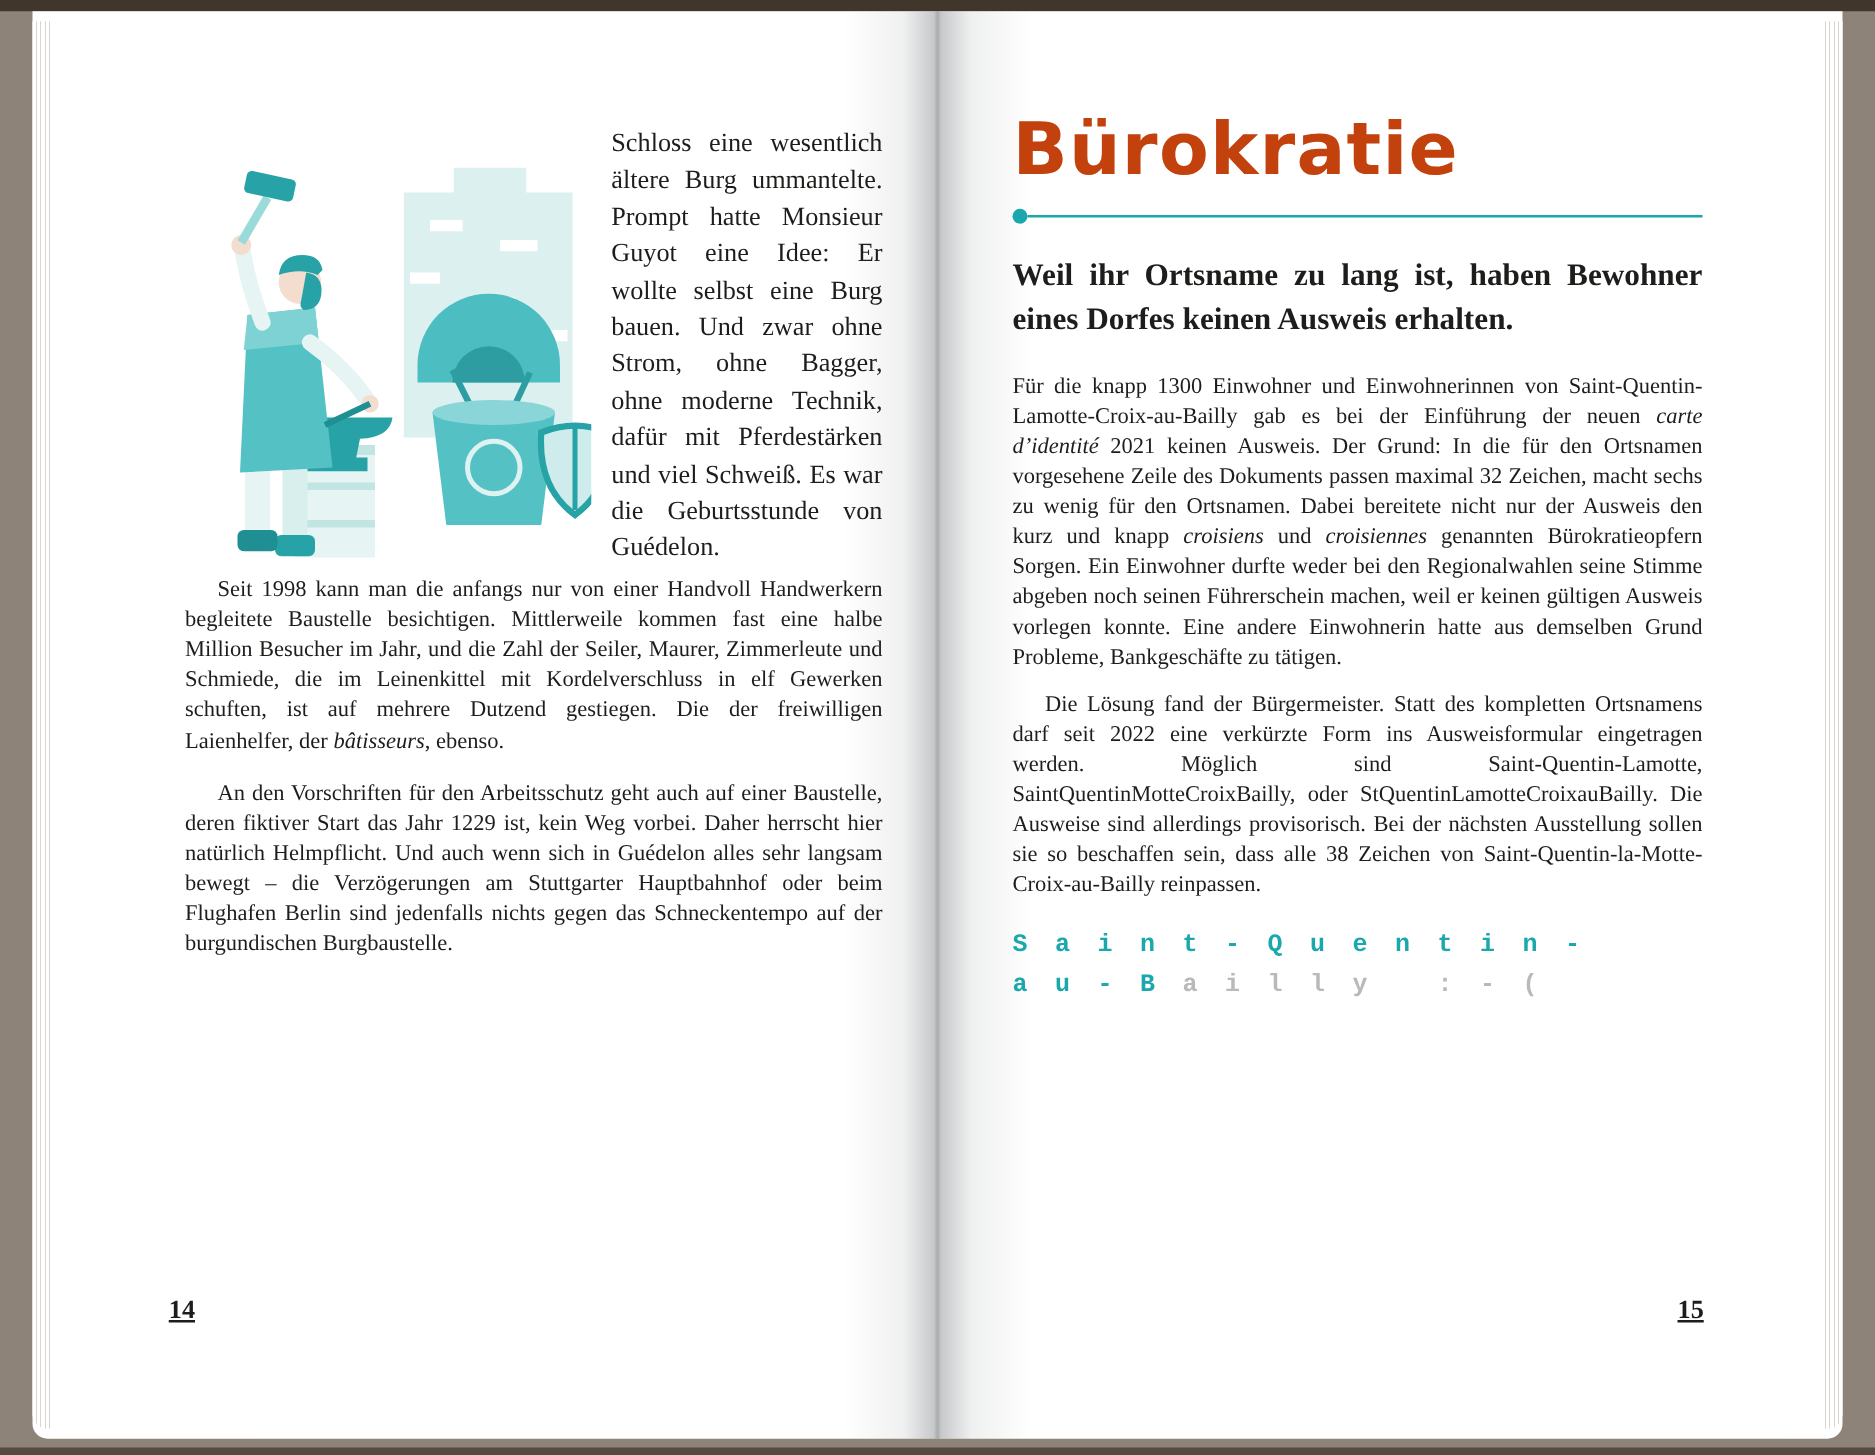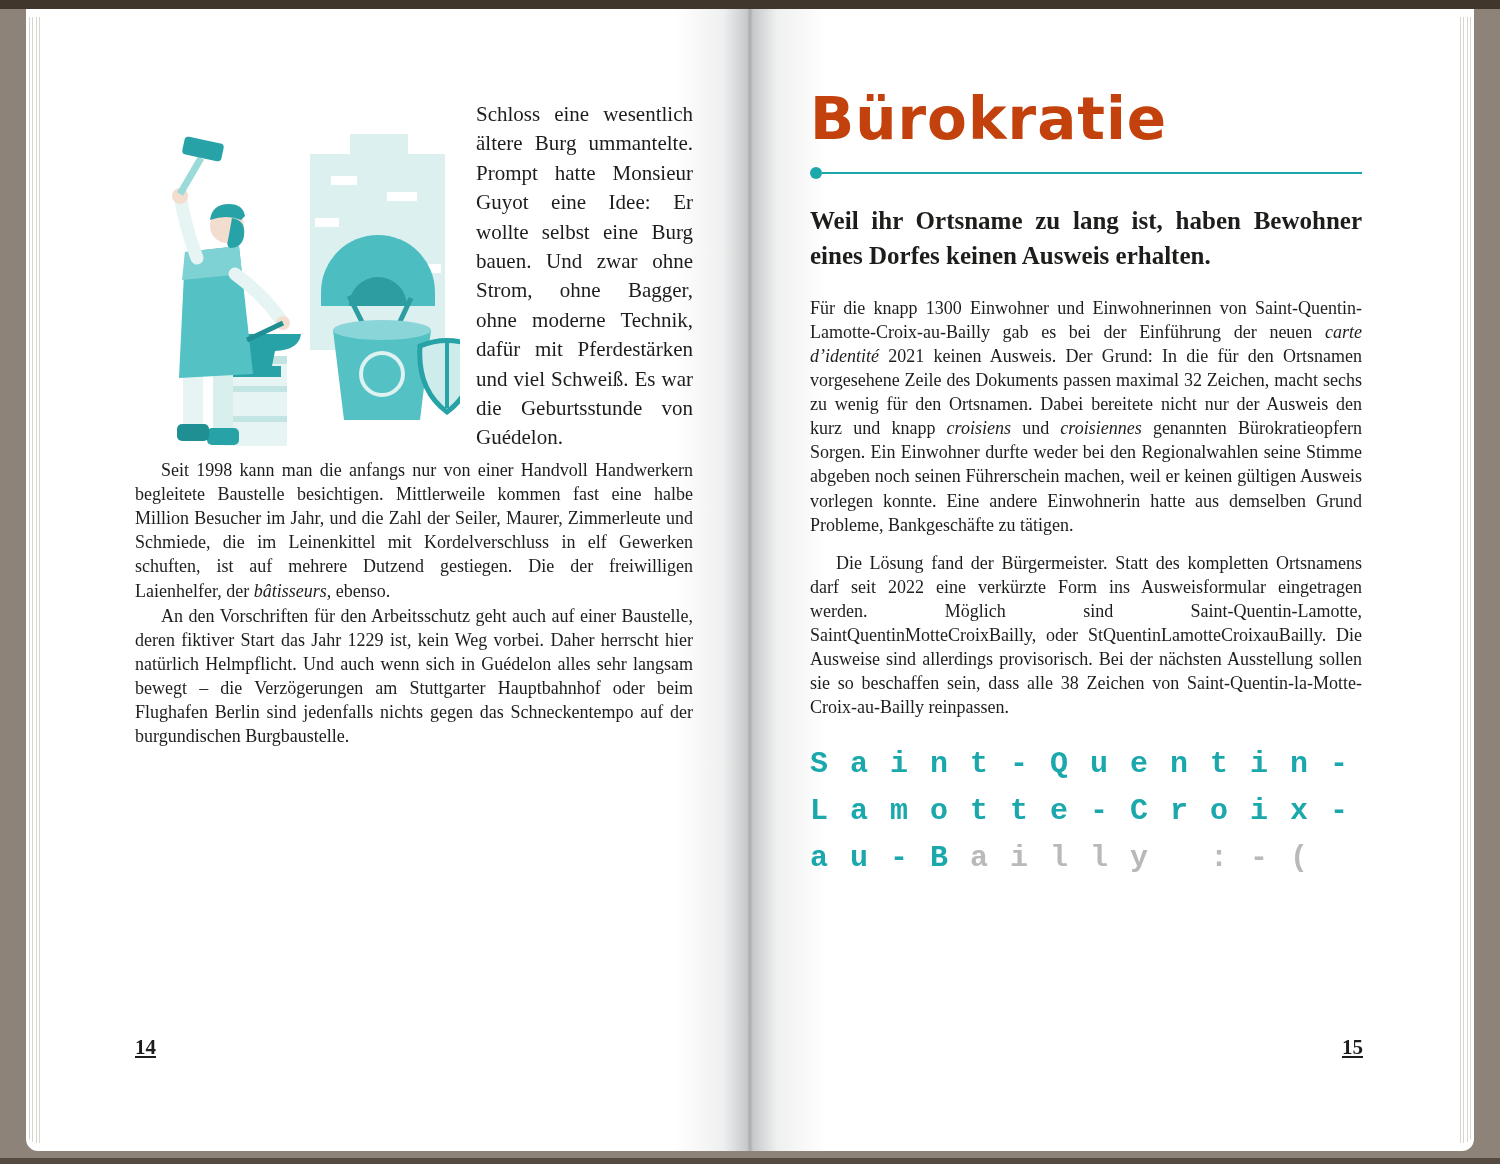--- a/index.html
+++ b/index.html
@@ -22,50 +22,50 @@
   .edge-left  { left:0;  background:repeating-linear-gradient(to right, #ffffff 0 2.6px, #d9d4ce 2.6px 3.6px); border-radius:0 0 0 12px; }
   .edge-right { right:0; background:repeating-linear-gradient(to left,  #ffffff 0 2.6px, #d9d4ce 2.6px 3.6px); border-radius:0 0 12px 0; }
   .gutter {
     position:absolute; top:0; bottom:0; left:50%; width:150px; transform:translateX(-50%);
     background:linear-gradient(to right,
       rgba(100,105,110,0) 0%, rgba(100,105,110,0.10) 32%,
       rgba(70,75,82,0.30) 48%, rgba(50,55,60,0.42) 50%, rgba(70,75,82,0.30) 52%,
       rgba(100,105,110,0.10) 68%, rgba(100,105,110,0) 100%);
   }
   .content { position:absolute; }
-  .left-content  { left:109px; top:91px; width:558px; }
+  .left-content  { left:122px; top:91px; width:558px; }
   .right-content { left:784px; top:79px; width:552px; }
 
   .body-text { font-size:18px; line-height:1.34; text-align:justify; }
   .indent { text-indent:26px; }
   .ital { font-style:italic; }
 
   .top-row { display:flex; gap:16px; }
   .illu-box { width:325px; flex:0 0 325px; margin-top:34px; }
   .col-text { width:217px; font-size:21px; line-height:1.40; text-align:justify; }
   .para-1 { margin-top:5px; }
-  .para-2 { margin-top:1px; }
+  .para-2 { margin-top:18px; }
 
   .heading {
     font-family:"DejaVu Sans",sans-serif;
     font-weight:bold; font-size:58px; line-height:1.08;
     color:#c2410c; letter-spacing:1px;
   }
   .rule { display:flex; align-items:center; margin-top:16px; height:12px; }
   .dot { width:12px; height:12px; border-radius:50%; background:#1ba8ad; flex:0 0 12px; }
   .line { height:2px; background:#1ba8ad; flex:1 1 auto; }
   .lede {
     margin-top:24px; font-weight:bold; font-size:25px; line-height:1.40;
     text-align:justify;
   }
   .rp-1 { margin-top:23px; }
   .rp-2 { margin-top:14px; }
 
   .mono { margin-top:22px; font-family:"Liberation Mono","DejaVu Sans Mono",monospace; font-weight:bold; }
-  .mono-line { font-size:30px; line-height:1.56; letter-spacing:22px; white-space:nowrap; }
+  .mono-line { font-size:20px; line-height:1.56; letter-spacing:22px; white-space:nowrap; }
   .teal { color:#1ba8ad; }
   .gray { color:#b9b9b9; }
 
   .pagenum { position:absolute; font-size:21px; font-weight:bold;text-decoration:underline; }
   .pn-left  { left:109px; top:1026px; }
   .pn-right { left:1316px; top:1026px; }
 </style>
 </head>
 <body>
 
@@ -147,20 +147,19 @@
     <h1 class="heading">Bürokratie</h1>
     <div class="rule">
       <span class="dot"></span>
       <span class="line"></span>
     </div>
     <p class="lede">Weil ihr Ortsname zu lang ist, haben Bewohner eines Dorfes keinen Ausweis erhalten.</p>
     <p class="body-text rp-1"><span>Für die knapp 1300 Einwohner und Einwohnerinnen von Saint-Quentin-Lamotte-Croix-au-Bailly gab es bei der Einführung der neuen </span><span class="ital">carte d’identité</span><span> 2021 keinen Ausweis. Der Grund: In die für den Ortsnamen vorgesehene Zeile des Dokuments passen maximal 32 Zeichen, macht sechs zu wenig für den Ortsnamen. Dabei bereitete nicht nur der Ausweis den kurz und knapp </span><span class="ital">croisiens</span><span> und </span><span class="ital">croisiennes</span><span> genannten Bürokratieopfern Sorgen. Ein Einwohner durfte weder bei den Regionalwahlen seine Stimme abgeben noch seinen Führerschein machen, weil er keinen gültigen Ausweis vorlegen konnte. Eine andere Einwohnerin hatte aus demselben Grund Probleme, Bankgeschäfte zu tätigen.</span></p>
     <p class="body-text indent rp-2">Die Lösung fand der Bürgermeister. Statt des kompletten Ortsnamens darf seit 2022 eine verkürzte Form ins Ausweisformular eingetragen werden. Möglich sind Saint-Quentin-Lamotte, SaintQuentinMotteCroixBailly, oder StQuentinLamotteCroixauBailly. Die Ausweise sind allerdings provisorisch. Bei der nächsten Ausstellung sollen sie so beschaffen sein, dass alle 38 Zeichen von Saint-Quentin-la-Motte-Croix-au-Bailly reinpassen.</p>
     <div class="mono">
       <div class="mono-line"><span class="teal">Saint-Quentin-</span></div>
-      <div class="mono-line"><span class="teal">Lamotte-Croix-</span></div>
       <div class="mono-line"><span class="teal">au-B</span><span class="gray">ailly :-(</span></div>
     </div>
   </div>
 
   <div class="pagenum pn-left">14</div>
   <div class="pagenum pn-right">15</div>
 </div>
 
 </body></html>

